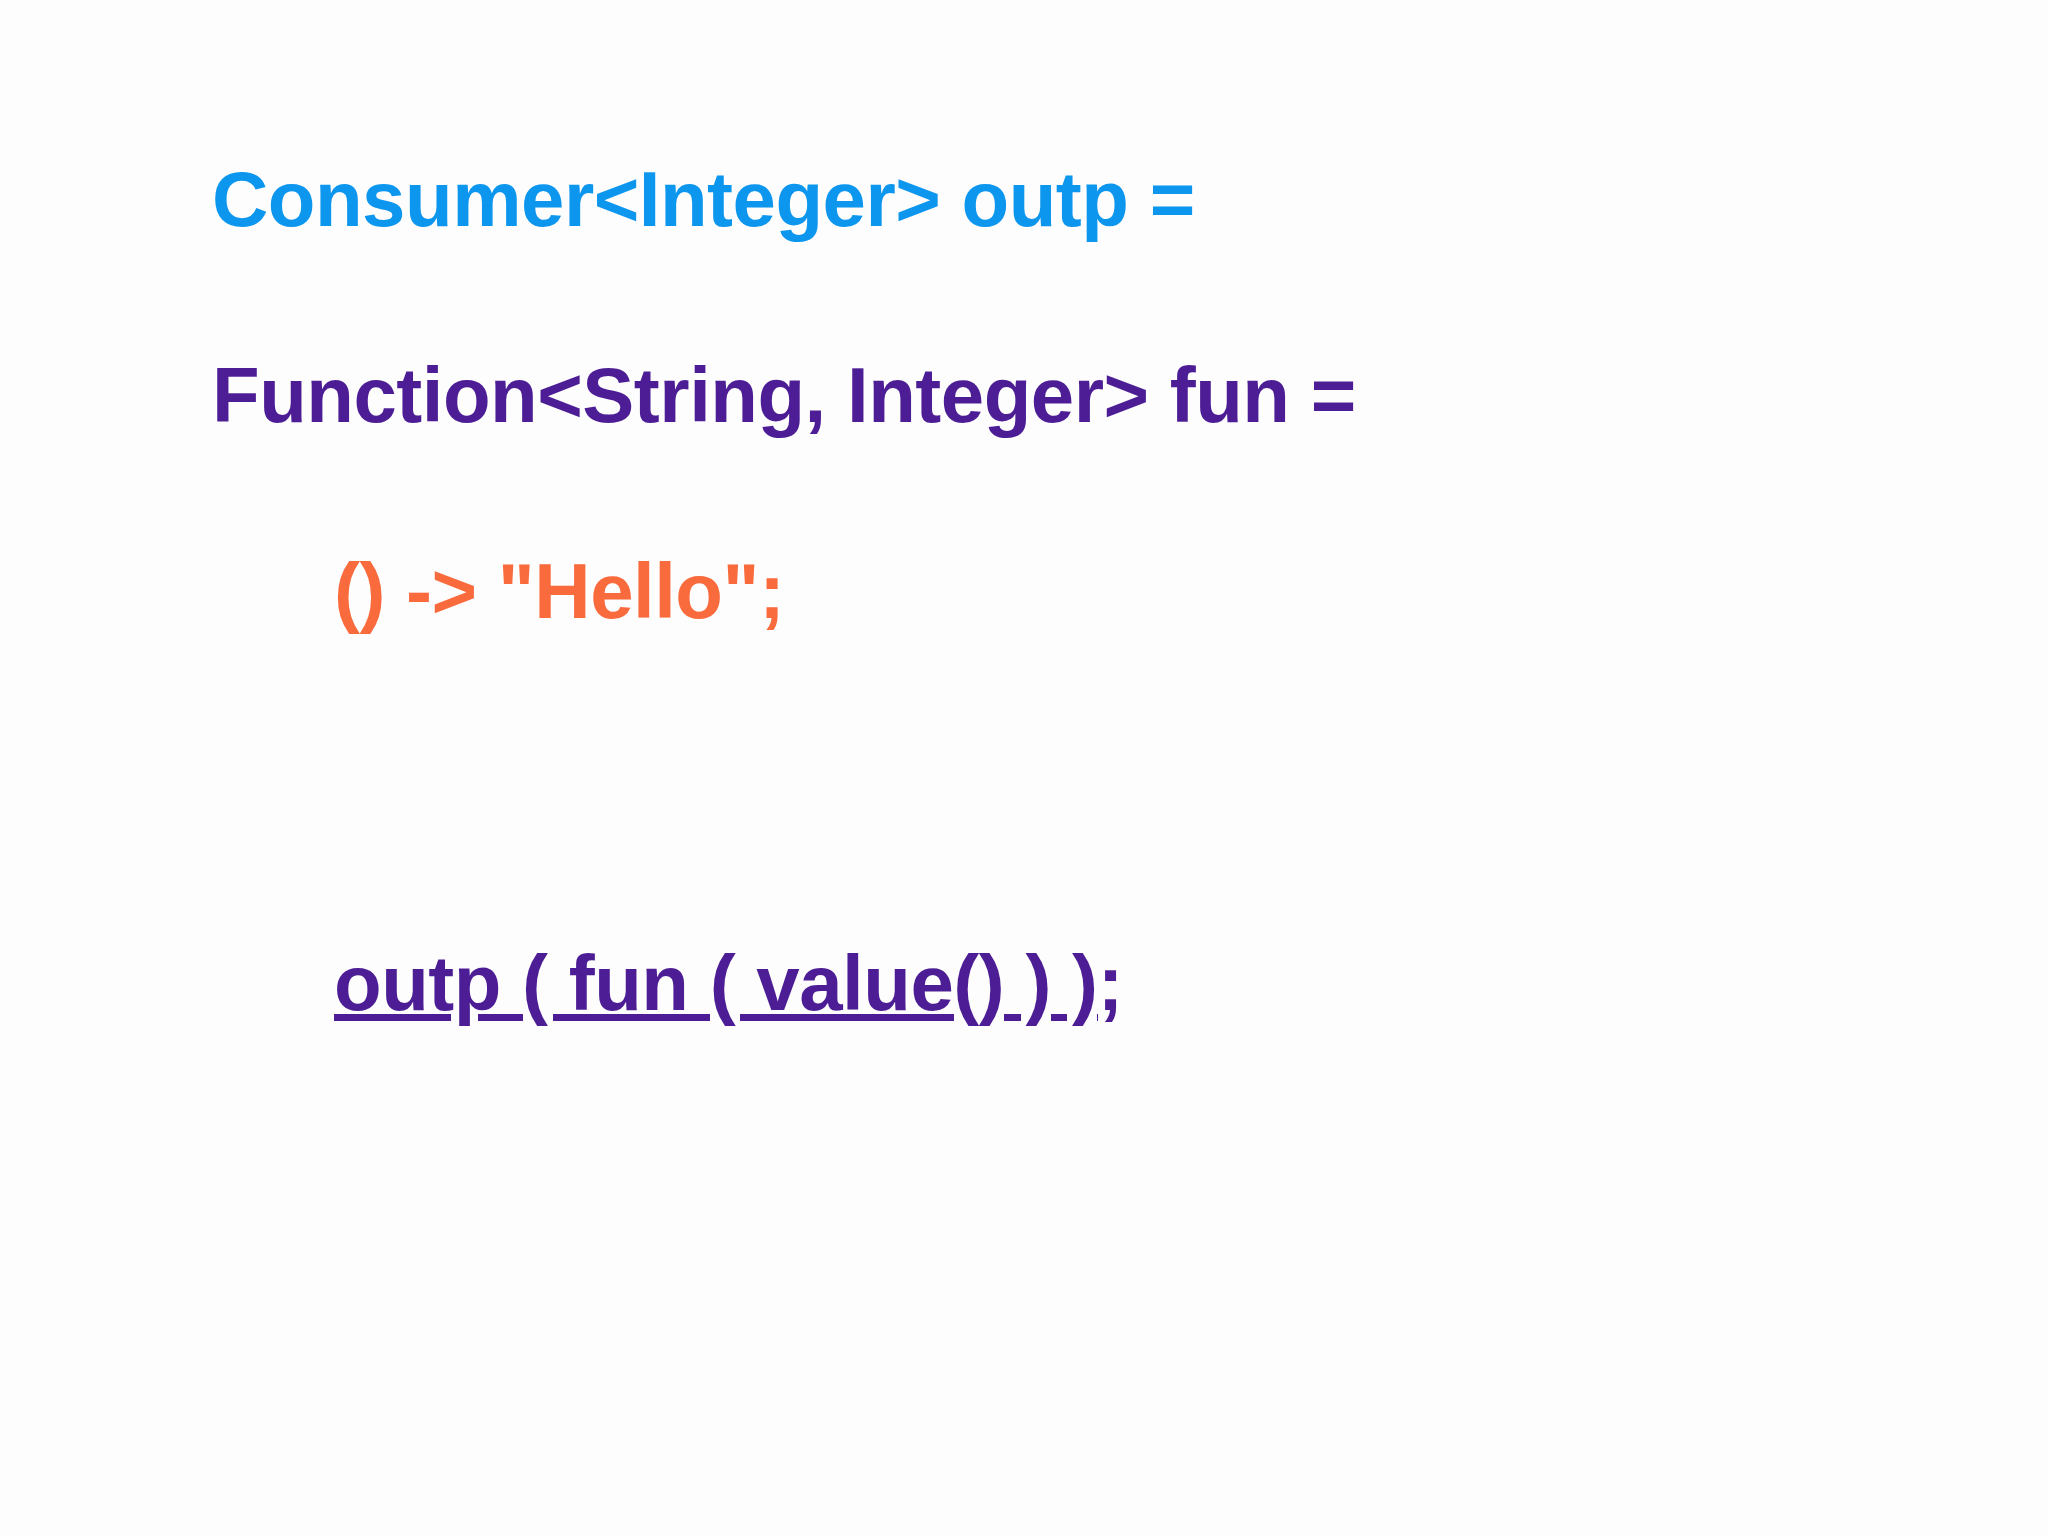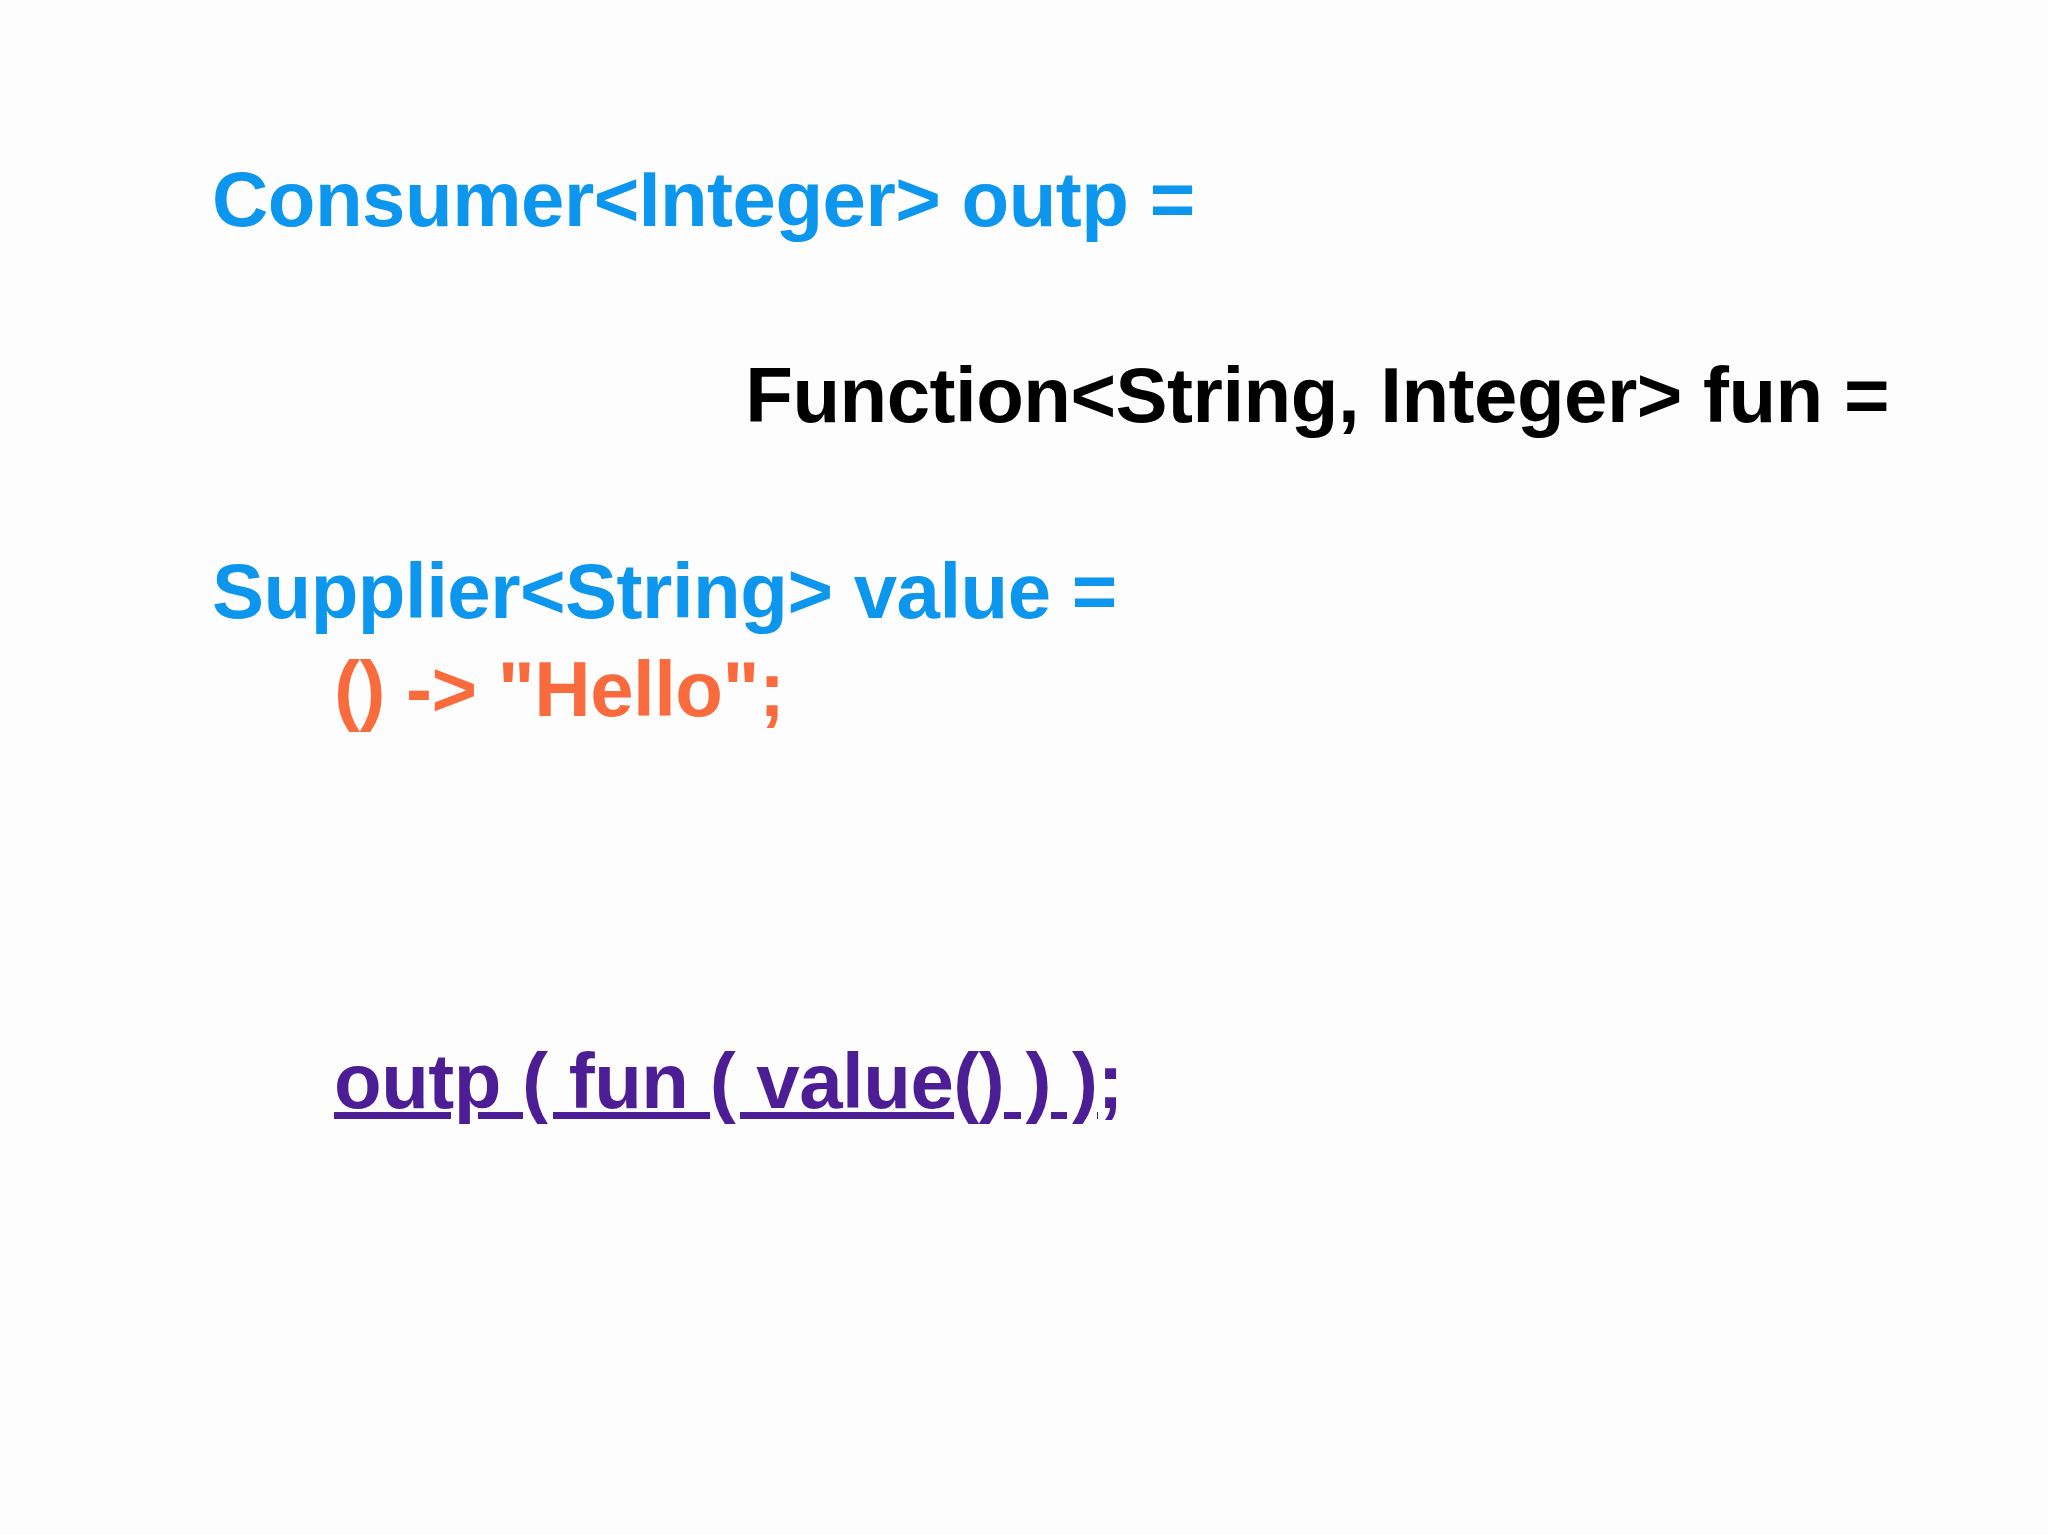--- a/index.html
+++ b/index.html
@@ -55,25 +55,24 @@
 </head>
 <body>
 
 <div id="slide" style="background: rgb(253, 253, 253);">
   <div class="code-block" id="code-block">
       <div>
         <div class="code-line blue" style="color: rgb(13, 150, 238);">Consumer&lt;Integer&gt; outp =</div>
       </div>
       <div class="spacer-sm"></div>
       <div>
-        <div class="code-line blue" style="color: #000000; text-align: right;">Function&lt;String, Integer&gt; fun =</div>
+        <div class="code-line blue" style="color: #4c1d95;">Function&lt;String, Integer&gt; fun =</div>
       </div>
       <div class="spacer-sm"></div>
       <div>
-        <div class="code-line blue" style="color: rgb(13, 150, 238);">Supplier&lt;String&gt; value =</div>
         <div class="code-line orange indent" style="color: rgb(249, 106, 60);">() -&gt; "Hello";</div>
       </div>
       <div class="spacer-lg"></div>
       <div>
         <div class="code-line blue indent" style="color: #4c1d95; text-decoration: underline;">outp ( fun ( value() ) );</div>
       </div>
     </div>
 </div>
 
 </body></html>

